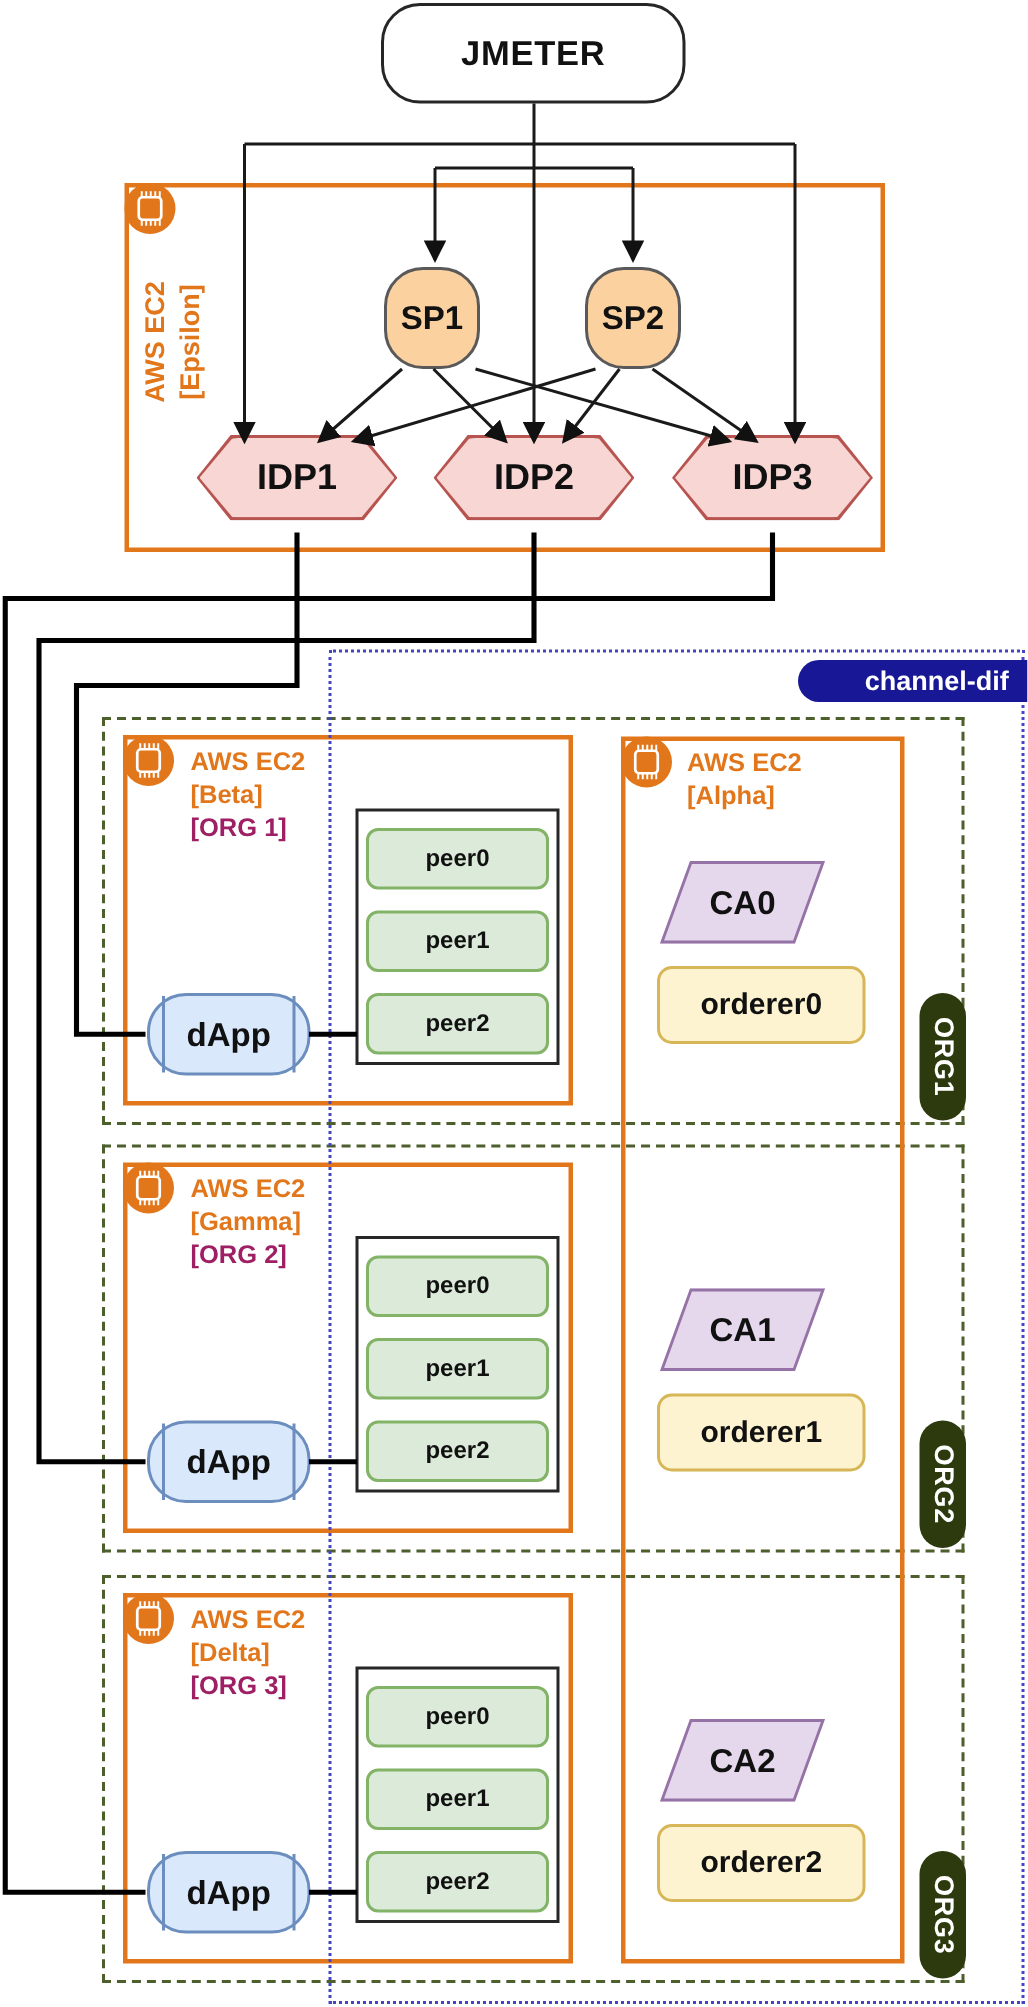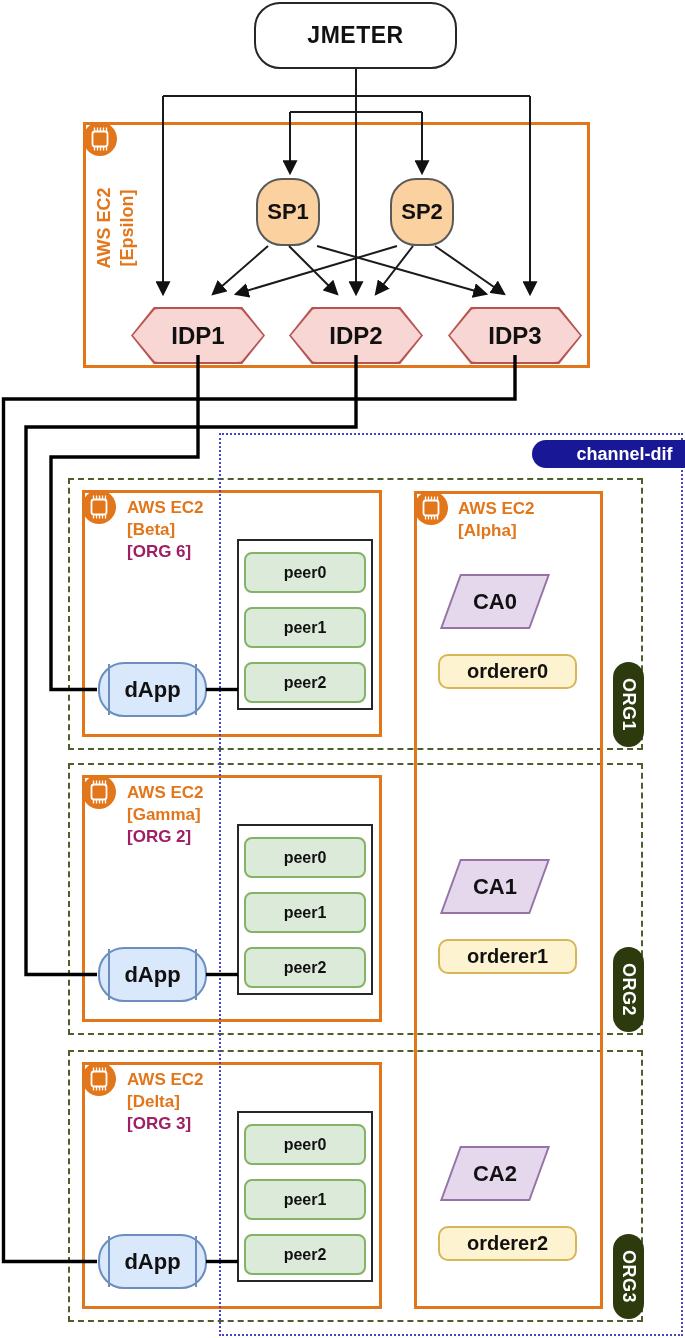--- a/index.html
+++ b/index.html
@@ -25,21 +25,21 @@
   .vlabel { left:60px; top:166px; width:112px; height:124px; z-index:6; }
   .vlabel-inner { transform:rotate(-90deg); text-align:center; white-space:nowrap;
     font-size:18px; line-height:23px; color:var(--accent_orange,#e2761b); }
   .vlabel-inner span { display:block; }
 
   .sp { top:178px; width:64px; height:68px; z-index:6;
     background:var(--sp_fill,#fbd1a0); border:2px solid var(--sp_border,#595959);
     font-size:22px; }
   .sp1 { left:256px; } .sp2 { left:390px; }
 
-  .idp { top:307px; width:134px; height:57px; z-index:6;
+  .idp { top:290px; width:134px; height:57px; z-index:6;
     clip-path:polygon(0% 50%,17% 0%,83% 0%,100% 50%,83% 100%,17% 100%);
     background:var(--idp_border,#b85450); }
   .idp-in { position:absolute; left:2px; top:2px; right:2px; bottom:2px;
     clip-path:polygon(0% 50%,17% 0%,83% 0%,100% 50%,83% 100%,17% 100%);
     background:var(--idp_fill,#f7d6d3); font-size:24px; }
   .idp1 { left:131px; } .idp2 { left:289px; } .idp3 { left:448px; }
 
   
   .channel-rect { left:219px; top:433px; width:464px; height:903px;
     border:2px dotted var(--dotted_blue,#4444c4); z-index:40; pointer-events:none; }
@@ -70,21 +70,21 @@
   .dapp::before, .dapp::after { content:""; position:absolute; top:0; bottom:0; width:2px;
     background:var(--dapp_border,#6c8ebf); }
   .dapp::before { left:8px; } .dapp::after { right:8px; }
 
   .ca { left:440px; top:96px; width:110px; height:55px; font-size:22px; z-index:3; }
   .ca-shape { position:absolute; left:10px; right:10px; top:0; bottom:0;
     background:var(--ca_fill,#e5d8ec); border:2px solid var(--ca_border,#9673a6);
     transform:skewX(-20deg); }
   .ca-text { position:relative; z-index:1; }
 
-  .orderer { left:438px; top:176px; width:139px; height:35px; border-radius:10px;
+  .orderer { left:438px; top:166px; width:139px; height:52px; border-radius:10px;
     background:var(--orderer_fill,#fdf3d0); border:2px solid var(--orderer_border,#d6b656);
     font-size:20px; z-index:3; }
 
   .orgbadge { left:613px; top:184px; width:31px; height:85px;
     background:var(--badge_green,#2c3a0e); z-index:46; }
   .orgbadge span { transform:rotate(90deg); color:#fff; font-size:18px;
     letter-spacing:.5px; white-space:nowrap; }
 
   .wires { position:absolute; left:0; top:0; z-index:50; pointer-events:none; }
 </style>
@@ -165,21 +165,21 @@
         <rect x="9.5" y="9.5" width="15" height="15" rx="2.5" fill="none" stroke="#fff" stroke-width="1.8"></rect>
         <g stroke="#fff" stroke-width="1.3">
           <path d="M11.5,9.5 V5.5 M14.5,9.5 V5.5 M17.5,9.5 V5.5 M20.5,9.5 V5.5 M23.5,9.5 V5.5"></path>
           <path d="M11.5,24.5 V28.5 M14.5,24.5 V28.5 M17.5,24.5 V28.5 M20.5,24.5 V28.5 M23.5,24.5 V28.5"></path>
         </g>
       </svg>
     </div>
     <div class="abs host-label">
       <span class="t-orange">AWS EC2</span>
       <span class="t-orange">[Beta]</span>
-      <span class="t-magenta">[ORG 6]</span>
+      <span class="t-magenta">[ORG 1]</span>
     </div>
     <div class="abs peer-frame"></div>
     <div class="abs flexc peer peer-a">
         <span>peer0</span>
       </div>
     <div class="abs flexc peer peer-b">
         <span>peer1</span>
       </div>
     <div class="abs flexc peer peer-c">
         <span>peer2</span>

